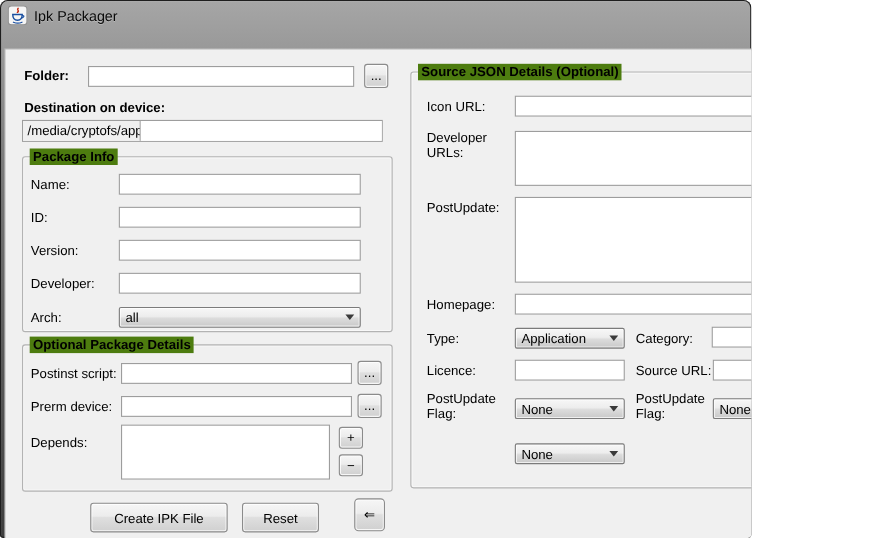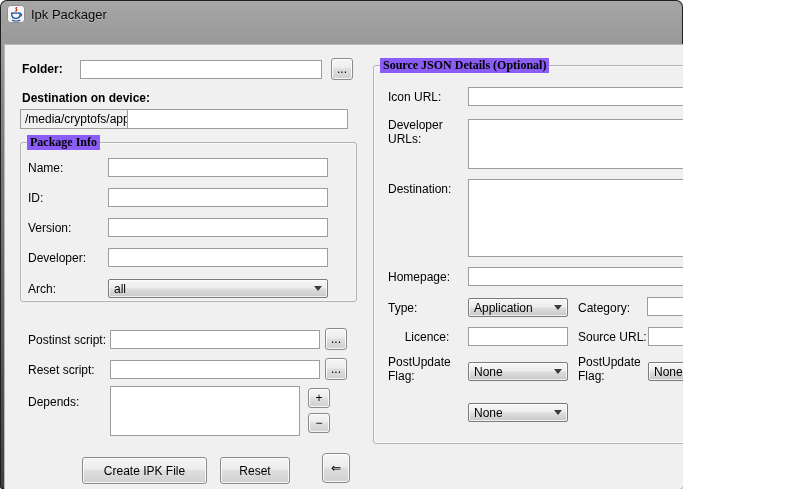--- a/index.html
+++ b/index.html
@@ -29,22 +29,22 @@
     text-shadow:0 1px 2px rgba(0,0,0,.8);}
   .client{position:absolute;left:5px;top:28px;width:785px;height:450px;background:#f0f0f0;
     box-shadow:0 0 0 1px #b9b9b9;margin-top:17px;}
   .lbl{position:absolute;font-size:12px;line-height:14px;color:#000;}
   .b{font-weight:bold;}
   .field,.ta{position:absolute;border:1px solid #9d9d9d;background:#fff;
     font-family:"Liberation Sans",sans-serif;font-size:12px;padding:0 3px;outline:none;}
   .ta{resize:none;padding:1px 3px;}
   .grp{position:absolute;border:1px solid #b3b3b3;border-radius:3px;
     box-shadow:inset 0 0 0 1px rgba(255,255,255,.55);}
-  .legend{position:absolute;top:-8px;left:6px;background:#8b5cf6;padding:0 3px;
-    font-weight:bold;font-size:12px;line-height:15px;white-space:nowrap;font-family:Liberation Serif, serif;}
+  .legend{position:absolute;top:-8px;left:6px;background:#4d7c0f;padding:0 3px;
+    font-weight:bold;font-size:12px;line-height:15px;white-space:nowrap;}
   .btn{position:absolute;display:flex;align-items:center;justify-content:center;
     border:1px solid #8b8b8b;border-radius:3px;font-size:12px;cursor:default;
     background:linear-gradient(#f6f6f6,#ececec 45%,#dfdfdf 50%,#d0d0d0);
     box-shadow:inset 0 0 0 1px rgba(255,255,255,.8);}
   .combo{position:absolute;display:flex;align-items:center;justify-content:space-between;
     border:1px solid #7b7b7b;border-radius:2px;padding:0 5px;font-size:12px;cursor:default;
     background:linear-gradient(#f7f7f7,#ededed 45%,#dcdcdc 55%,#c9c9c9);
     box-shadow:inset 0 0 0 1px rgba(255,255,255,.7);}
   .combo-arrow{width:0;height:0;border:4px solid transparent;border-top:5px solid #3a3a3a;
     margin-top:4px;}
@@ -105,26 +105,29 @@
     <span class="lbl" style="left:23px;top:176px;">Version:</span>
     <input class="field" style="left: 103px; top: 173px; width: 220px; height: 19px;" value="">
     <span class="lbl" style="left:23px;top:206px;">Developer:</span>
     <input class="field" style="left: 103px; top: 203px; width: 220px; height: 19px;" value="">
     <span class="lbl" style="left:23px;top:237px;">Arch:</span>
     <div class="combo" style="left:103px;top:234px;width:220px;height:19px;">
       <span>all</span>
       <span class="combo-arrow"></span>
     </div>
 
+    <div class="grp" style="left:15px;top:268px;width:337px;height:134px;">
+      <span class="legend">Optional Package Details</span>
+    </div>
     <span class="lbl" style="left:23px;top:288px;">Postinst script:</span>
     <input class="field" style="left: 105px; top: 285px; width: 210px; height: 19px;" value="">
     <div class="btn" style="left:320px;top:283px;width:22px;height:22px;">
       <span>...</span>
     </div>
-    <span class="lbl" style="left:23px;top:318px;">Reset script:</span>
+    <span class="lbl" style="left:23px;top:318px;">Prerm device:</span>
     <input class="field" style="left: 105px; top: 315px; width: 210px; height: 19px;" value="">
     <div class="btn" style="left:320px;top:313px;width:22px;height:22px;">
       <span>...</span>
     </div>
     <span class="lbl" style="left:23px;top:350px;">Depends:</span>
     <textarea class="ta" style="left: 105px; top: 341px; width: 190px; height: 50px;"></textarea>
     <div class="btn" style="left:303px;top:343px;width:22px;height:20px;">
       <span>+</span>
     </div>
     <div class="btn" style="left:303px;top:368px;width:22px;height:20px;">
@@ -149,35 +152,35 @@
 
     <span class="lbl" style="left:383px;top:73px;width:78px;">Developer URLs:</span>
     <textarea class="ta" style="left: 463px; top: 74px; width: 262px; height: 50px;"></textarea>
     <div class="btn" style="left:737px;top:72px;width:35px;height:20px;">
       <span>+</span>
     </div>
     <div class="btn" style="left:737px;top:100px;width:35px;height:20px;">
       <span>−</span>
     </div>
 
-    <span class="lbl" style="left:383px;top:137px;width:78px;">Destination:</span>
+    <span class="lbl" style="left:383px;top:137px;width:78px;">PostUpdate:</span>
     <textarea class="ta" style="left: 463px; top: 134px; width: 300px; height: 78px;"></textarea>
 
     <span class="lbl" style="left:383px;top:225px;width:78px;">Homepage:</span>
     <input class="field" style="left: 463px; top: 222px; width: 300px; height: 19px;" value="">
 
     <span class="lbl" style="left:383px;top:256px;width:78px;">Type:</span>
     <div class="combo" style="left:463px;top:253px;width:100px;height:19px;">
       <span>Application</span>
       <span class="combo-arrow"></span>
     </div>
     <span class="lbl" style="left:573px;top:256px;width:66px;">Category:</span>
     <input class="field" style="left: 642px; top: 252px; width: 121px; height: 19px;" value="">
 
-    <span class="lbl" style="left:383px;top:285px;width:78px;text-align:center;">Licence:</span>
+    <span class="lbl" style="left:383px;top:285px;width:78px;">Licence:</span>
     <input class="field" style="left: 463px; top: 282px; width: 100px; height: 19px;" value="">
     <span class="lbl" style="left:573px;top:285px;width:70px;">Source URL:</span>
     <input class="field" style="left: 643px; top: 282px; width: 120px; height: 19px;" value="">
 
     <span class="lbl" style="left:383px;top:310px;width:70px;">PostUpdate Flag:</span>
     <div class="combo" style="left:463px;top:317px;width:100px;height:19px;">
       <span>None</span>
       <span class="combo-arrow"></span>
     </div>
     <span class="lbl" style="left:573px;top:310px;width:70px;">PostUpdate Flag:</span>

